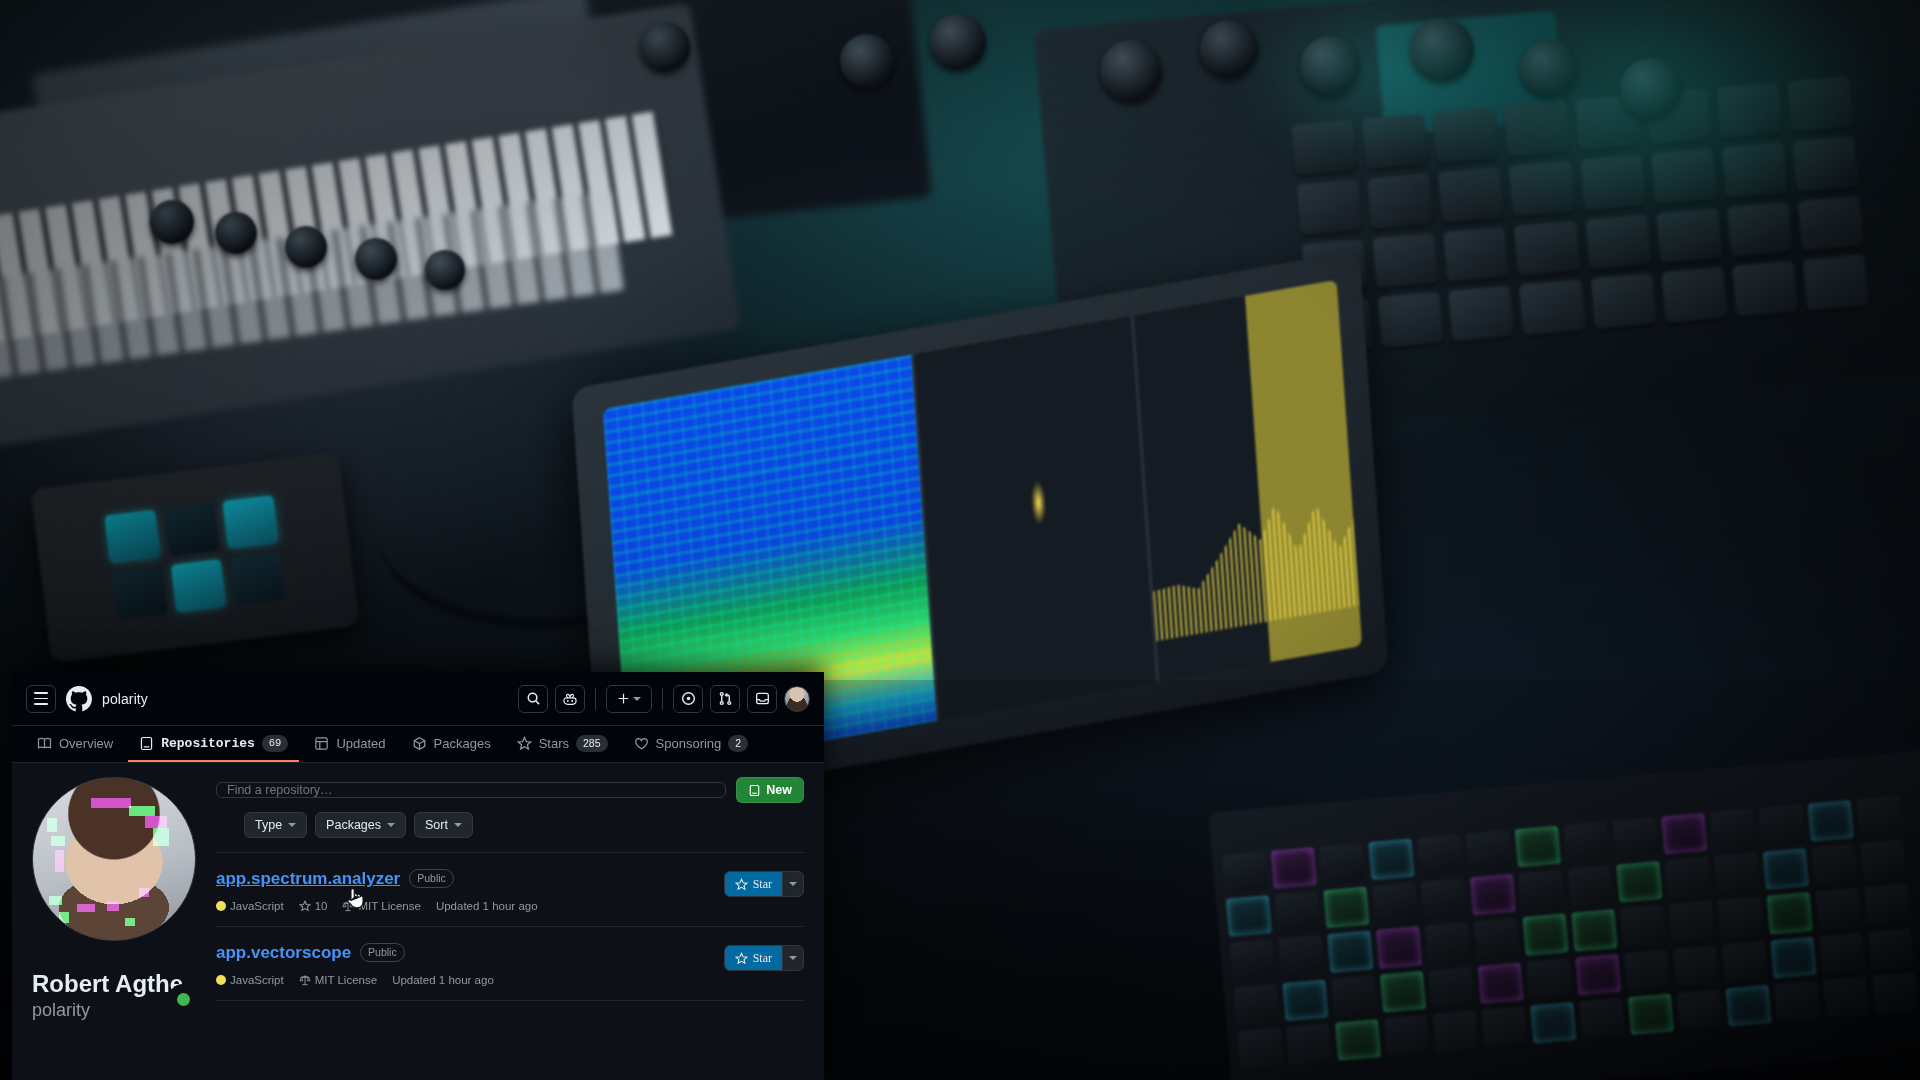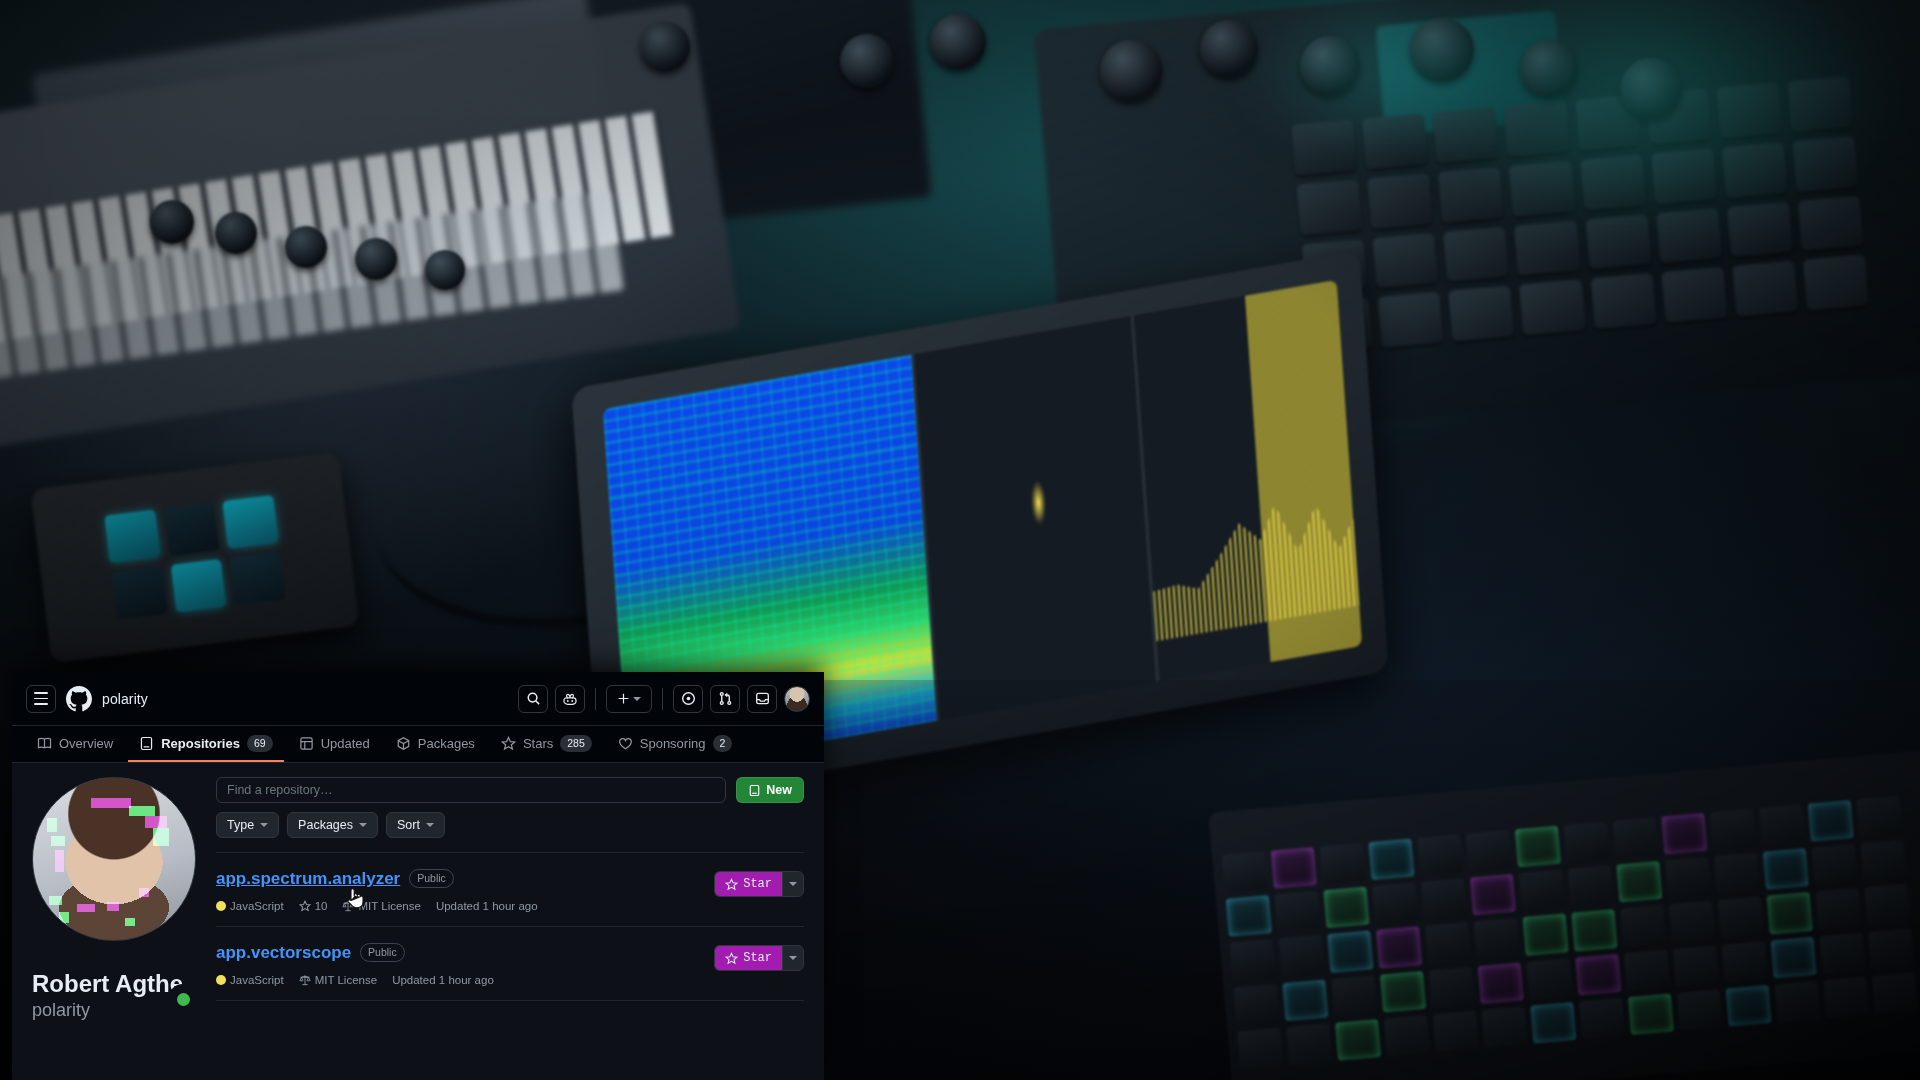--- a/index.html
+++ b/index.html
@@ -296,21 +296,21 @@
   }
   .tab {
     display: flex; align-items: center; gap: 7px;
     padding: 0 11px;
     color: #9198a1;
     font-size: 13px;
     cursor: pointer;
     border-bottom: 2px solid transparent;
     position: relative;
   }
-  .tab.active { color: #e6edf3; font-weight: 600; border-bottom-color: #f78166; }
+  .tab.active { color: #e6edf3; font-weight: 600; border-bottom-color: #f78166; font-family: Liberation Mono, monospace; }
   .tab svg { flex: none; }
   .counter {
     background: #2a2f36;
     color: #e6edf3;
     border-radius: 20px;
     padding: 1px 7px;
     font-size: 10.5px;
     line-height: 15px;
     font-weight: 500;
   }
@@ -365,21 +365,21 @@
     font-size: 18px;
     color: #9198a1;
     font-weight: 300;
     line-height: 1.3;
   }
 
   .gh-main { flex: 1; padding: 14px 20px 0 14px; min-width: 0; }
   .search-row { display: flex; gap: 10px; align-items: center; }
   .repo-search {
     flex: 1;
-    height: 26px;
+    height: 16px;
     background: #0d1117;
     border: 1px solid #30363d;
     border-radius: 6px;
     color: #7dd3fc;
     font-size: 12.5px;
     padding: 0 10px;
     outline: none;
     font-family: "Liberation Sans", sans-serif;
   }
   .repo-search::placeholder { color: #6e7681; }
@@ -389,21 +389,21 @@
     border: 1px solid rgba(240,246,252,0.1);
     border-radius: 6px;
     color: #fff;
     font-size: 12.5px;
     font-weight: 600;
     padding: 0 11px;
     display: flex; align-items: center; gap: 5px;
     cursor: pointer;
     font-family: "Liberation Sans", sans-serif;
   }
-  .filter-row { display: flex; gap: 8px; margin-top: 9px; }
+  .filter-row { display: flex; gap: 8px; margin-top: 9px; margin-left: 28px; }
   .btn-filter {
     height: 26px;
     background: #21262d;
     border: 1px solid #30363d;
     border-radius: 6px;
     color: #e6edf3;
     font-size: 12.5px;
     padding: 0 10px;
     display: flex; align-items: center; gap: 6px;
     cursor: pointer;
@@ -458,30 +458,30 @@
     color: #9198a1;
     font-size: 11.5px;
   }
   .meta-item { display: flex; align-items: center; gap: 4px; }
   .lang-dot { width: 10px; height: 10px; border-radius: 50%; display: inline-block; }
 
   .repo-right { flex: none; padding-top: 2px; }
   .star-group { display: flex; }
   .btn-star {
     height: 26px;
-    background: #a21caf;
+    background: #0369a1;
     border: 1px solid #30363d;
     border-right: none;
     border-radius: 6px 0 0 6px;
     color: #e6edf3;
     font-size: 12px;
     padding: 0 10px;
     display: flex; align-items: center; gap: 5px;
     cursor: pointer;
-    font-family: Liberation Mono, monospace;
+    font-family: Liberation Serif, serif;
   }
   .btn-star-caret {
     height: 26px; width: 22px;
     background: #21262d;
     border: 1px solid #30363d;
     border-radius: 0 6px 6px 0;
     display: flex; align-items: center; justify-content: center;
     cursor: pointer;
   }
 

